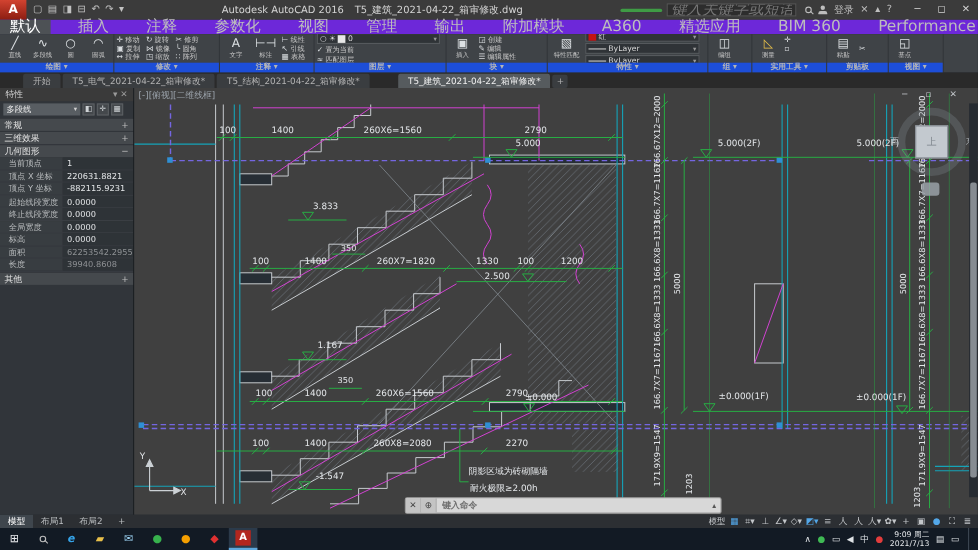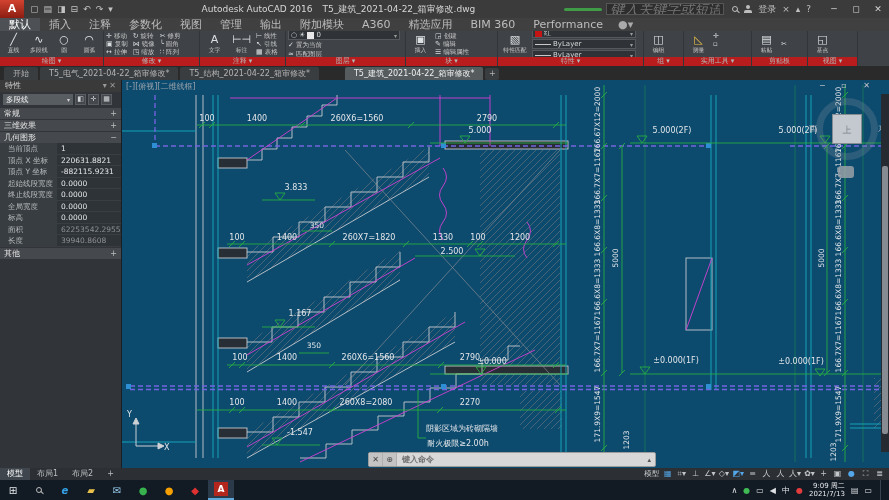--- a/index.html
+++ b/index.html
@@ -18,29 +18,29 @@
     font-size:14px;font-style:italic;padding:0 3px;font-family:"DejaVu Sans",sans-serif;}
   .tbicons{display:flex;align-items:center;gap:6px;margin:0 8px;color:#bfbfbf;}
   .mag{display:inline-block;width:6px;height:6px;border:1px solid #bdbdbd;border-radius:50%;position:relative;}
   .mag::after{content:"";position:absolute;width:4px;height:1px;background:#bdbdbd;transform:rotate(45deg);right:-3px;bottom:-1px;}
   .person{display:inline-block;width:8px;height:8px;position:relative;}
   .person::before{content:"";position:absolute;left:2px;top:0;width:4px;height:4px;border-radius:50%;background:#bdbdbd;}
   .person::after{content:"";position:absolute;left:0;bottom:0;width:8px;height:3px;border-radius:2px 2px 0 0;background:#bdbdbd;}
   .winctl{display:flex;gap:0;margin-left:4px;}
   .winctl span{width:22px;text-align:center;color:#d2d2d2;font-size:9px;line-height:18px;}
   
-  .rtabs{position:absolute;left:0;top:18px;width:889px;height:13px;background:#404040;display:flex;font-size:11px;align-items:flex-end;}
+  .rtabs{position:absolute;left:0;top:18px;width:889px;height:13px;background:#6d28d9;display:flex;font-size:14px;align-items:flex-end;gap:16px;}
   .rtab{padding:0 9px;line-height:13px;color:#bdbdbd;white-space:nowrap;}
   .rtab.active{background:#4d5155;color:#fff;}
   .rtab-extra{margin-left:6px;color:#aaa;line-height:13px;}
   
   .ribbon{position:absolute;left:0;top:31px;width:889px;height:35px;background:#3f4347;display:flex;}
   .panel{height:35px;border-right:1px solid #32363a;display:flex;flex-direction:column;}
   .p-items{flex:1;display:flex;align-items:center;padding:1px 2px;gap:2px;overflow:hidden;}
-  .p-label{height:9px;font-size:7px;line-height:9px;color:#b5b5b5;text-align:center;background:#b91c1c;white-space:nowrap;}
+  .p-label{height:9px;font-size:7px;line-height:9px;color:#b5b5b5;text-align:center;background:#1d4ed8;white-space:nowrap;font-weight:bold;}
   .tb2{display:flex;flex-direction:column;align-items:center;width:25px;}
   .tbi{font-size:11px;line-height:13px;color:#dde1e4;}
   .tbl{font-size:6.5px;color:#c6c6c6;white-space:nowrap;transform:scale(.9);}
   .tgrid{display:grid;grid-template-rows:repeat(3,8px);grid-auto-flow:column;grid-auto-columns:auto;column-gap:5px;row-gap:0;}
   .ts{display:flex;align-items:center;gap:2px;font-size:6.5px;color:#c6c6c6;height:8px;white-space:nowrap;}
   .tsi{color:#d8dcdf;font-size:7px;}
   .combo{display:flex;align-items:center;background:#2f3337;border:1px solid #55595d;height:10px;font-size:7px;color:#d8d8d8;padding:0 2px;gap:2px;}
   .cw{width:104px;}
   .caret{margin-left:auto;color:#9a9a9a;font-size:6px;}
   .sw-red{width:7px;height:7px;background:#c41414;display:inline-block;}
@@ -59,21 +59,21 @@
   .pal-select{width:70px;height:11px;background:#585d62;color:#f0f0f0;font-size:7.5px;line-height:11px;padding:0 3px;display:flex;}
   .pal-select .caret{color:#d0d0d0;}
   .pal-btn{width:11px;height:11px;background:#44484c;border:1px solid #5a5e62;color:#cfd3d6;font-size:7px;line-height:9px;text-align:center;}
   .sec{height:11px;background:#45494d;color:#e2e2e2;line-height:11px;padding:0 4px;display:flex;margin-top:1px;}
   .sec span.pm{margin-left:auto;color:#bdbdbd;}
   .prow{display:flex;height:11.5px;line-height:11.5px;border-bottom:1px solid #3a3e43;}
   .prow .pl{width:57px;background:#383d41;color:#b9bcbe;padding-left:8px;white-space:nowrap;overflow:hidden;transform-origin:left;font-size:7.5px;}
   .prow .pv{flex:1;background:#2e3337;color:#e4e6e8;padding-left:4px;white-space:nowrap;overflow:hidden;font-size:7.5px;}
   .prow .pv.ro{color:#8e9194;}
   
-  .canvas{position:absolute;left:122px;top:80px;width:767px;height:388px;background:#0c4a6e;overflow:hidden;}
+  .canvas{position:absolute;left:122px;top:80px;width:767px;height:388px;background:#404040;overflow:hidden;}
   .vplabel{position:absolute;left:4px;top:1px;font-size:8px;color:#9ba3ab;z-index:5;}
   .dwgctl{position:absolute;right:12px;top:1px;font-size:8px;color:#c2c6ca;letter-spacing:7px;z-index:6;}
   .vcube{position:absolute;left:694px;top:18px;width:62px;height:62px;z-index:4;}
   .vring{position:absolute;left:0;top:0;width:62px;height:62px;border-radius:50%;border:7px solid rgba(140,150,160,.25);}
   .vsq{position:absolute;left:16px;top:16px;width:30px;height:30px;background:#c3c9cf;border:1px solid #858c93;color:#7d848b;
        font-size:9px;text-align:center;line-height:30px;}
   .vwest{position:absolute;left:-7px;top:25px;font-size:8px;color:#b7bdc3;}
   .veast{position:absolute;right:-8px;top:25px;font-size:8px;color:#b7bdc3;}
   .navpill{position:absolute;left:716px;top:86px;width:16px;height:12px;background:#9aa1a8;opacity:.85;border-radius:3px;z-index:4;}
   .vscroll{position:absolute;right:0;top:14px;width:8px;height:358px;background:#262b31;z-index:5;}
@@ -370,21 +370,21 @@
         <div class="tb2">
             <span class="tbi">◱</span>
             <span class="tbl">基点</span>
           </div>
       </div>
       <div class="p-label"><span>视图</span> ▾</div>
     </div>
   </div>
 
   <div class="ftabs">
-    <span class="ftab" style="margin-left:4px">开始</span>
+    <span class="ftab" style="margin-left:21px">开始</span>
     <span class="ftab">T5_电气_2021-04-22_箱审修改*</span>
     <span class="ftab">T5_结构_2021-04-22_箱审修改*</span>
     <span class="ftab active">T5_建筑_2021-04-22_箱审修改*</span>
     <span class="ftab-plus">+</span>
   </div>
 
   <div class="palette">
     <div class="pal-head">
       <span>特性</span>
       <span class="hicons">▾ ✕</span>

